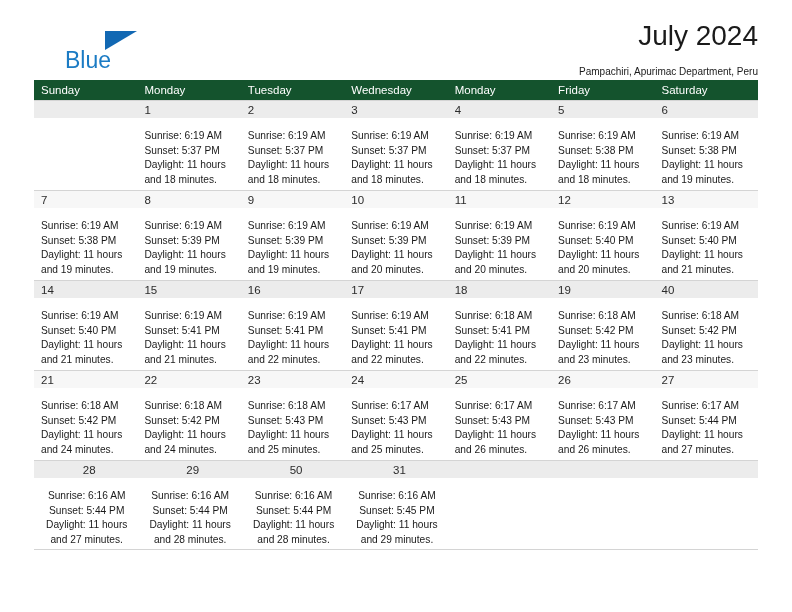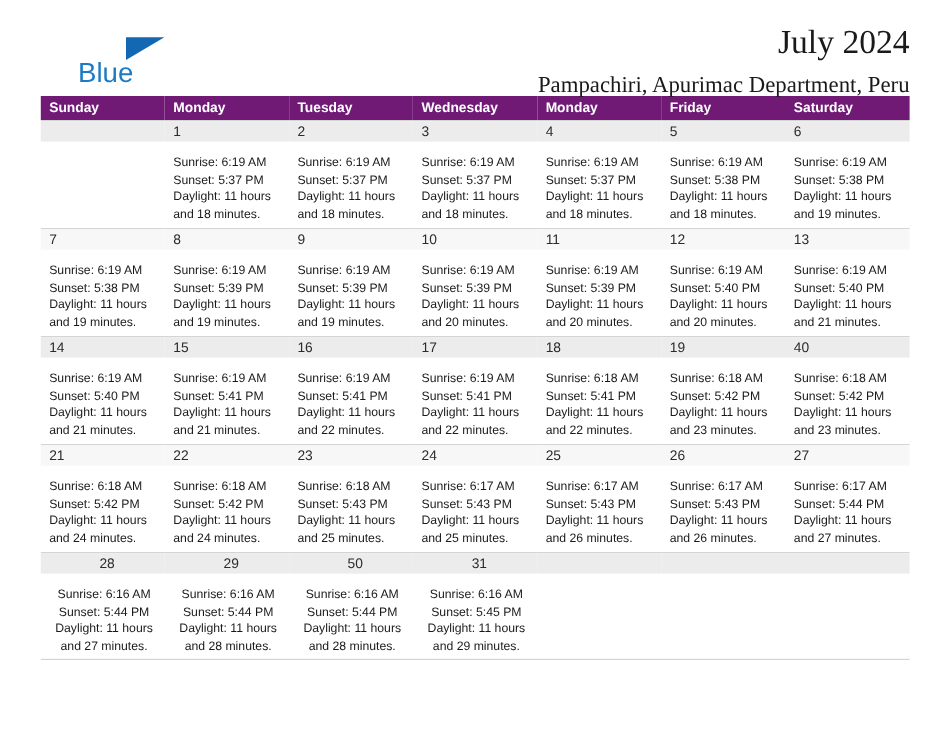--- a/index.html
+++ b/index.html
@@ -65,43 +65,41 @@
   .title-wrap {
     margin-top: 20px;
     text-align: right;
   }
   .cal-title {
     font-size: 28px;
     font-weight: normal;
     color: #1a1a1a;
     line-height: 32px;
     white-space: nowrap;
-    font-family: Liberation Serif, serif;
   }
   .cal-subtitle {
     margin-top: 11px;
-    font-size: 19px;
+    font-size: 10px;
     color: #1a1a1a;
     line-height: 18px;
     white-space: nowrap;
-    font-family: Liberation Serif, serif;
   }
 
   
   .calendar {
     margin-top: 10px;
     width: 724px;
     border-collapse: collapse;
     table-layout: fixed;
   }
   .calendar th {
-    background: #701a75;
+    background: #14532d;
     color: #ffffff;
     font-size: 11.5px;
-    font-weight: bold;
+    font-weight: normal;
     text-align: left;
     padding: 4px 0 4px 7px;
     height: 12px;
     border: none;
   }
   .calendar td {
     width: 103.43px;
     vertical-align: top;
     padding: 0;
     border: none;

